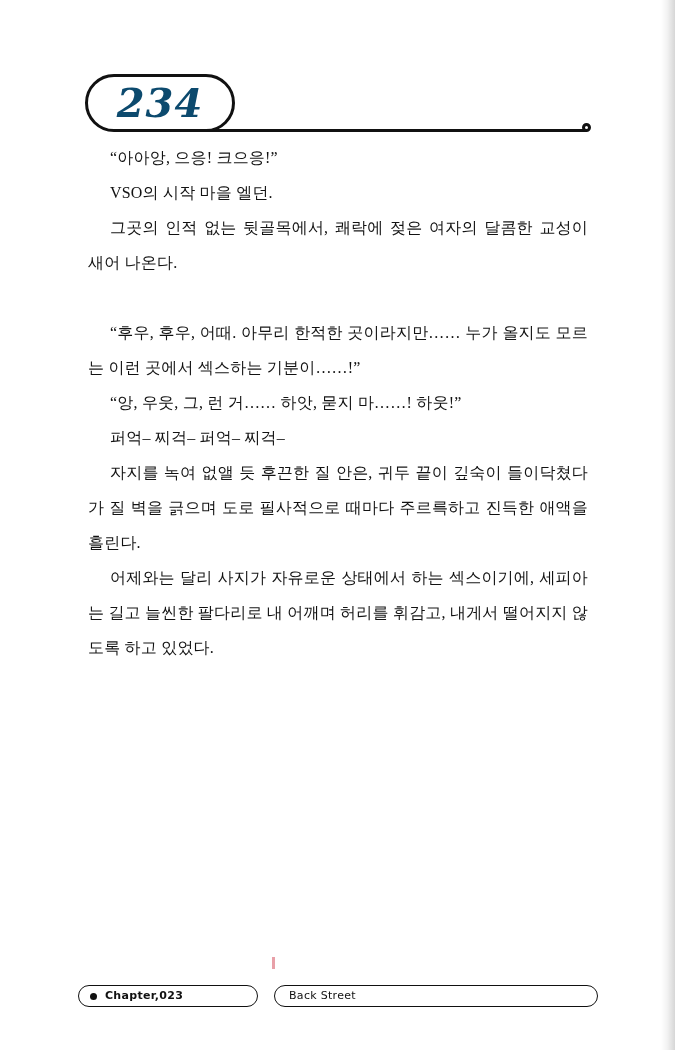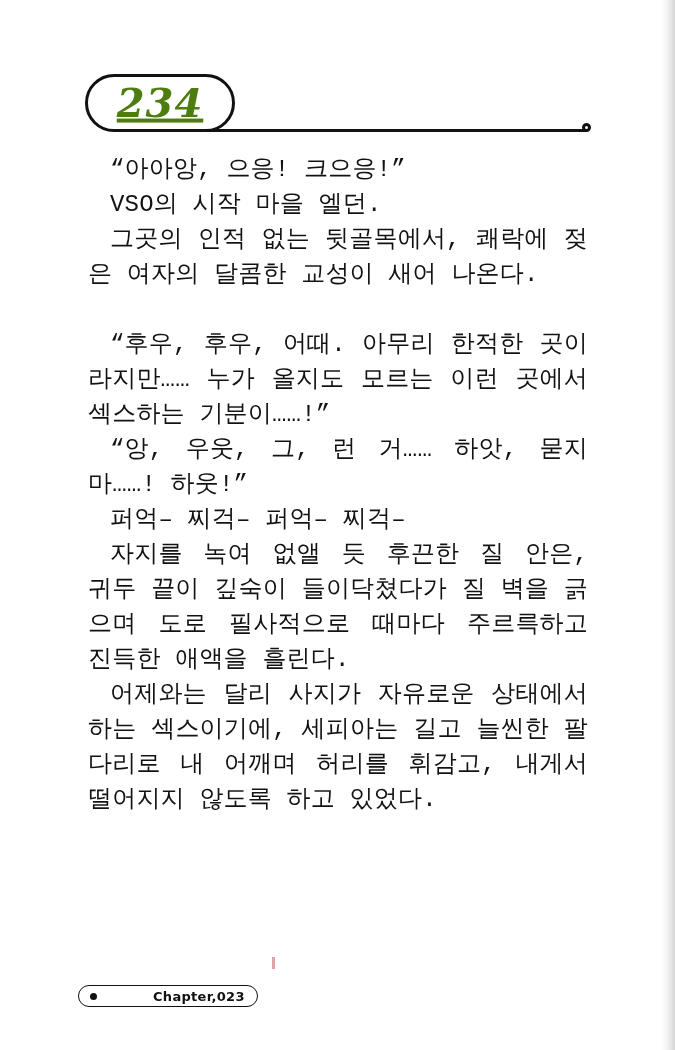--- a/index.html
+++ b/index.html
@@ -58,22 +58,21 @@
     position: absolute;
     left: 0; right: 0;
     top: 50%;
     transform: translateY(-52%);
     text-align: center;
     font-family: "DejaVu Serif", serif;
     font-weight: bold;
     font-style: italic;
     font-size: 40px;
     letter-spacing: 1px;
-    color: #4d7c0f;
-    text-decoration: underline;
+    color: #0c4a6e;
   }
   .head-rule {
     position: absolute;
     left: 120px;
     top: 55px;
     width: 382px;
     height: 3px;
     background: #111;
     z-index: 1;
   }
@@ -86,27 +85,27 @@
     border: 3px solid #111;
     border-radius: 50%;
     background: #fff;
     z-index: 3;
   }
 
   
   .body-text {
     position: absolute;
     left: 88px;
-    top: 152px;
+    top: 140px;
     width: 500px;
-    font-size: 24px;
+    font-size: 16px;
     line-height: 35px;
     letter-spacing: 0.2px;
     color: #121212;
-    font-family: Liberation Mono, monospace;
+    font-family: Liberation Serif, serif;
   }
   .body-text p {
     margin: 0;
     text-indent: 22px;
     text-align: justify;
     text-justify: inter-character;
   }
   .body-text p.gap-after { margin-bottom: 35px; }
 
   
@@ -137,24 +136,23 @@
     height: 7px;
     border-radius: 50%;
     background: #111;
   }
   .footer-left .lbl {
     position: absolute;
     left: 26px;
     top: 3px;
     font-family: "DejaVu Sans", sans-serif;
     font-weight: bold;
-    font-size: 13px;
+    font-size: 11px;
     letter-spacing: 0.3px;
     color: #111;
-    margin-left: 48px;
   }
   .footer-right {
     left: 196px;
     width: 324px;
   }
   .footer-right .lbl {
     position: absolute;
     left: 14px;
     top: 3px;
     font-family: "DejaVu Sans", sans-serif;
@@ -195,17 +193,20 @@
     <p>어제와는 달리 사지가 자유로운 상태에서 하는 섹스이기에, 세피아는 길고 늘씬한 팔다리로 내 어깨며 허리를 휘감고, 내게서 떨어지지 않도록 하고 있었다.</p>
   </div>
 
   <div class="bind-mark"></div>
 
   <div class="footer">
     <div class="footer-pill footer-left">
       <div class="dot"></div>
       <div class="lbl">Chapter,023</div>
     </div>
+    <div class="footer-pill footer-right">
+      <div class="lbl">Back Street</div>
+    </div>
   </div>
 
 </div>
 
 <div class="page-edge-shadow"></div>
 
 </body></html>

